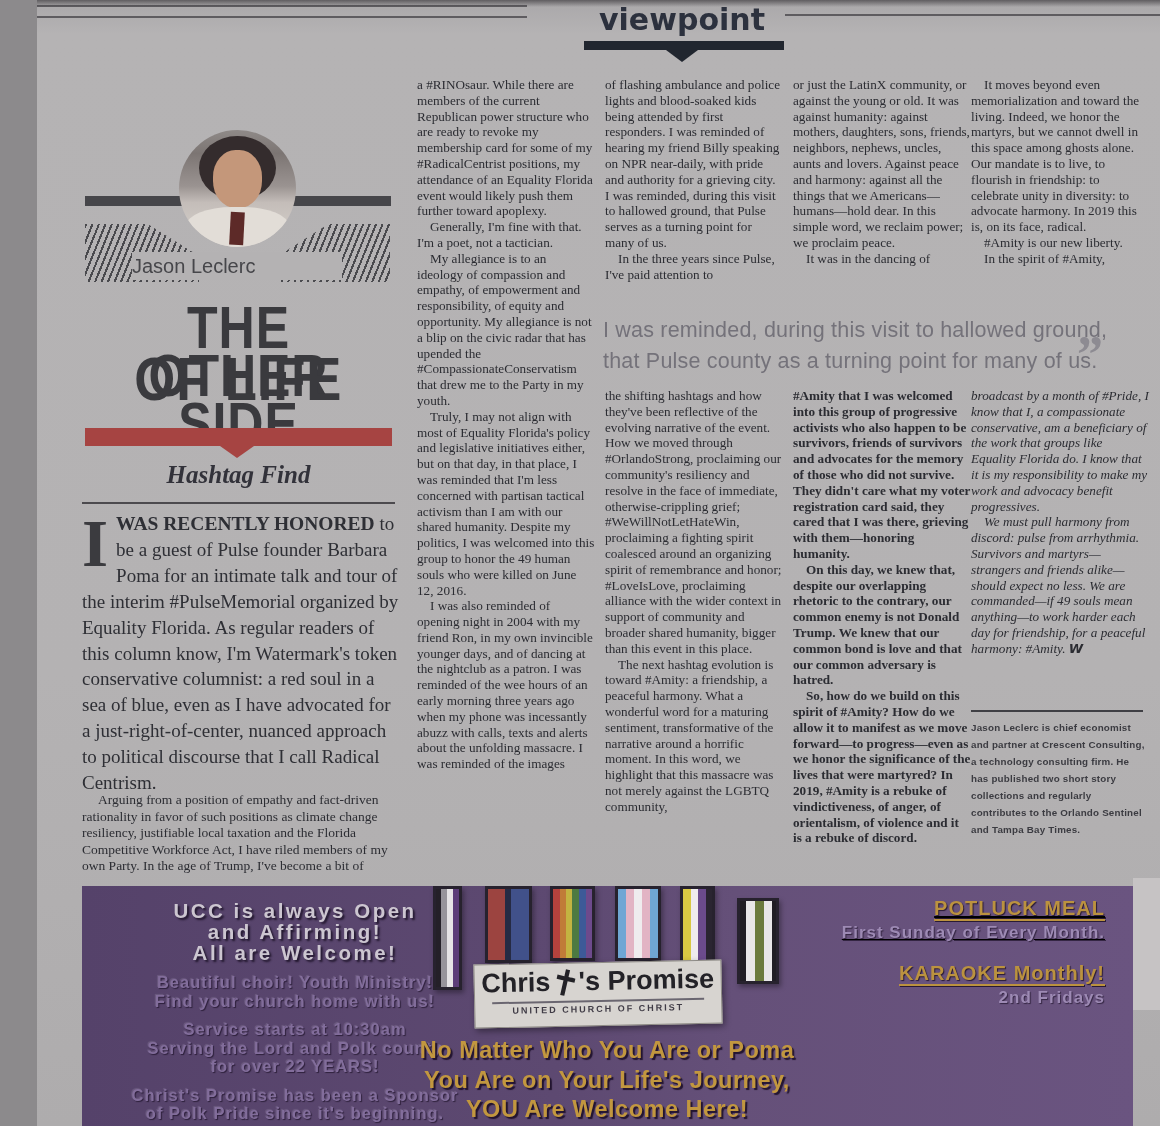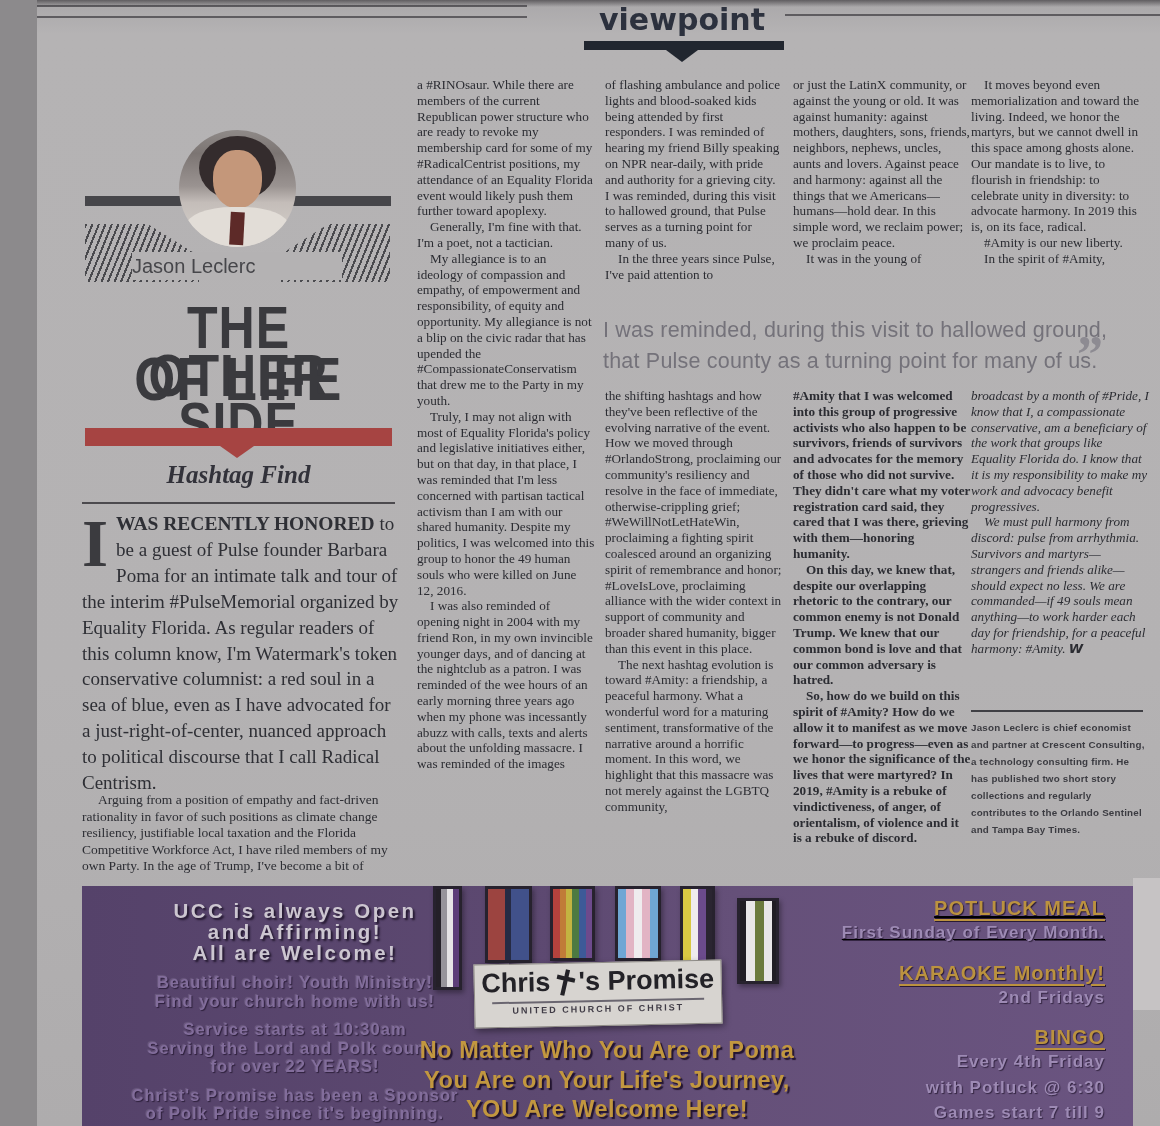--- a/index.html
+++ b/index.html
@@ -144,21 +144,21 @@
     <p>of flashing ambulance and police lights and blood-soaked kids being attended by first responders. I was reminded of hearing my friend Billy speaking on NPR near-daily, with pride and authority for a grieving city. I was reminded, during this visit to hallowed ground, that Pulse serves as a turning point for many of us.</p>
     <p class="ind">In the three years since Pulse, I've paid attention to</p>
   </div>
   <div class="abs bodycol" style="left:568px;top:388px;">
     <p>the shifting hashtags and how they've been reflective of the evolving narrative of the event. How we moved through #OrlandoStrong, proclaiming our community's resiliency and resolve in the face of immediate, otherwise-crippling grief; #WeWillNotLetHateWin, proclaiming a fighting spirit coalesced around an organizing spirit of remembrance and honor; #LoveIsLove, proclaiming alliance with the wider context in support of community and broader shared humanity, bigger than this event in this place.</p>
     <p class="ind">The next hashtag evolution is toward #Amity: a friendship, a peaceful harmony. What a wonderful word for a maturing sentiment, transformative of the narrative around a horrific moment. In this word, we highlight that this massacre was not merely against the LGBTQ community,</p>
   </div>
 
   <div class="abs bodycol" style="left:756px;top:77px;">
     <p>or just the LatinX community, or against the young or old. It was against humanity: against mothers, daughters, sons, friends, neighbors, nephews, uncles, aunts and lovers. Against peace and harmony: against all the things that we Americans—humans—hold dear. In this simple word, we reclaim power; we proclaim peace.</p>
-    <p class="ind">It was in the young of</p>
+    <p class="ind">It was in the dancing of</p>
   </div>
   <div class="abs bodycol" style="left:756px;top:388px;font-weight:bold;">
     <p>#Amity that I was welcomed into this group of progressive activists who also happen to be survivors, friends of survivors and advocates for the memory of those who did not survive. They didn't care what my voter registration card said, they cared that I was there, grieving with them—honoring humanity.</p>
     <p class="ind">On this day, we knew that, despite our overlapping rhetoric to the contrary, our common enemy is not Donald Trump. We knew that our common bond is love and that our common adversary is hatred.</p>
     <p class="ind">So, how do we build on this spirit of #Amity? How do we allow it to manifest as we move forward—to progress—even as we honor the significance of the lives that were martyred? In 2019, #Amity is a rebuke of vindictiveness, of anger, of orientalism, of violence and it is a rebuke of discord.</p>
   </div>
 
   <div class="abs bodycol" style="left:934px;top:77px;">
     <p class="ind">It moves beyond even memorialization and toward the living. Indeed, we honor the martyrs, but we cannot dwell in this space among ghosts alone. Our mandate is to live, to flourish in friendship: to celebrate unity in diversity: to advocate harmony. In 2019 this is, on its face, radical.</p>
     <p class="ind">#Amity is our new liberty.</p>
@@ -218,26 +218,20 @@
 
     <div class="abs ad-right">
       <div class="ev">
         <div class="ev-title">POTLUCK MEAL</div>
         <div class="ev-line">First Sunday of Every Month.</div>
       </div>
       <div class="ev">
         <div class="ev-title">KARAOKE Monthly!</div>
         <div class="ev-line">2nd Fridays</div>
       </div>
-      <div class="ev">
-        <div class="ev-title">BINGO</div>
-        <div class="ev-line">Every 4th Friday</div>
-        <div class="ev-line">with Potluck @ 6:30</div>
-        <div class="ev-line">Games start 7 till 9</div>
-      </div>
     </div>
   </div>
 
   <div class="abs page-strip"></div>
   <div class="abs edge-right"></div>
   <div class="abs edge-top"></div>
 
 </div>
 
 </body></html>

